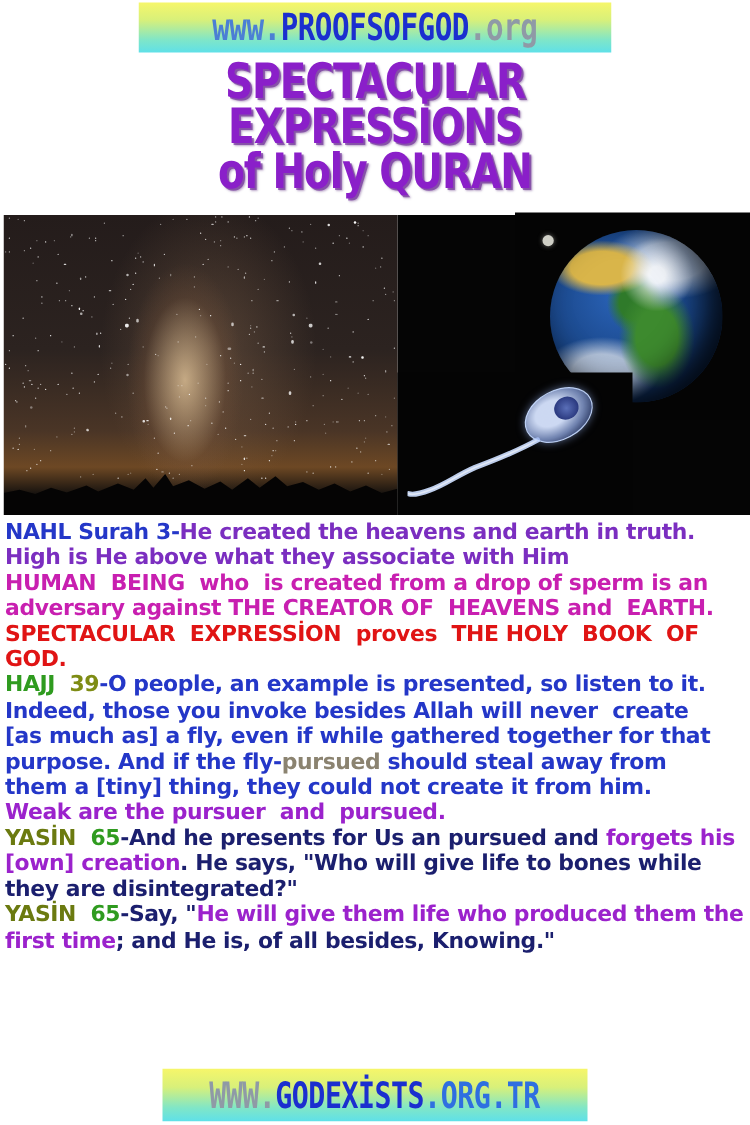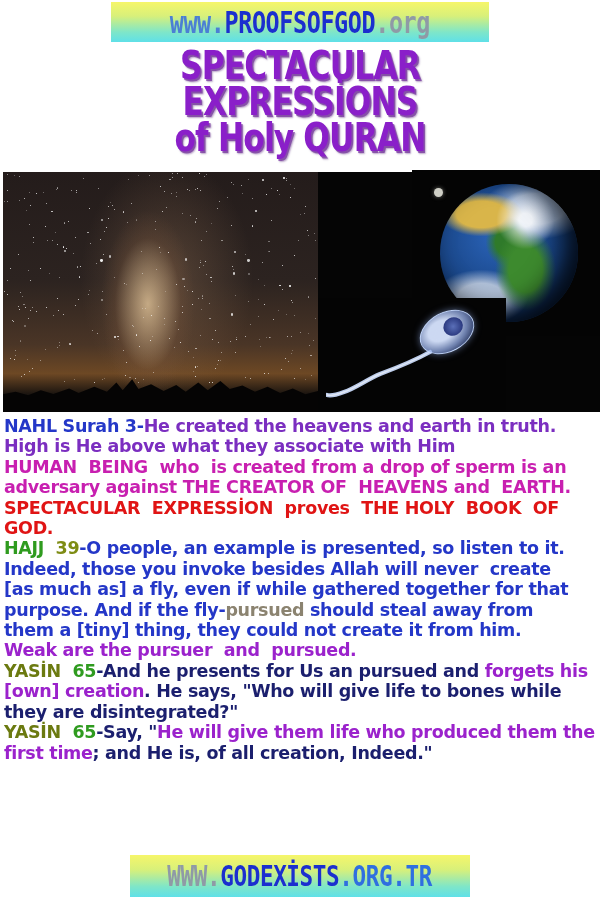--- a/index.html
+++ b/index.html
@@ -490,17 +490,17 @@
 High is He above what they associate with Him
 </span></p><p><span class="magenta">HUMAN  BEING  who  is created from a drop of sperm is an
 adversary against THE CREATOR OF  HEAVENS and  EARTH.</span></p><p><span class="red">SPECTACULAR  EXPRESSİON  proves  THE HOLY  BOOK  OF  GOD.</span></p><p><span class="green">HAJJ </span><span class="olive"> 39</span><span class="blue">-O people, an example is presented, so listen to it.
 Indeed, those you invoke besides Allah will never  create
 [as much as] a fly, even if while gathered together for that
 purpose. And if the fly-</span><span class="grayb">pursued</span><span class="blue"> should steal away from
 them a [tiny] thing, they could not create it from him.</span><span class="violet">
 Weak are the pursuer  and  pursued.</span></p><p><span class="olive2">YASİN </span><span class="green"> 65</span><span class="navy">-And he presents for Us an pursued and </span><span class="violet">forgets his
 [own] creation</span><span class="navy">. He says, "Who will give life to bones while
 they are disintegrated?"</span></p><p><span class="olive2">YASİN </span><span class="green"> 65</span><span class="navy">-Say, "</span><span class="violet">He will give them life who produced them the
-first time</span><span class="navy">; and He is, of all creation, Indeed."</span></p></div>
+first time</span><span class="navy">; and He is, of all besides, Knowing."</span></p></div>
 
 <div class="banner" id="bottom-banner">
   <span class="url-txt"><span class="u-www">WWW.</span><span class="u-main">GODEXİSTS</span><span class="u-tld">.ORG.TR</span></span>
 </div>
 
 </body></html>

